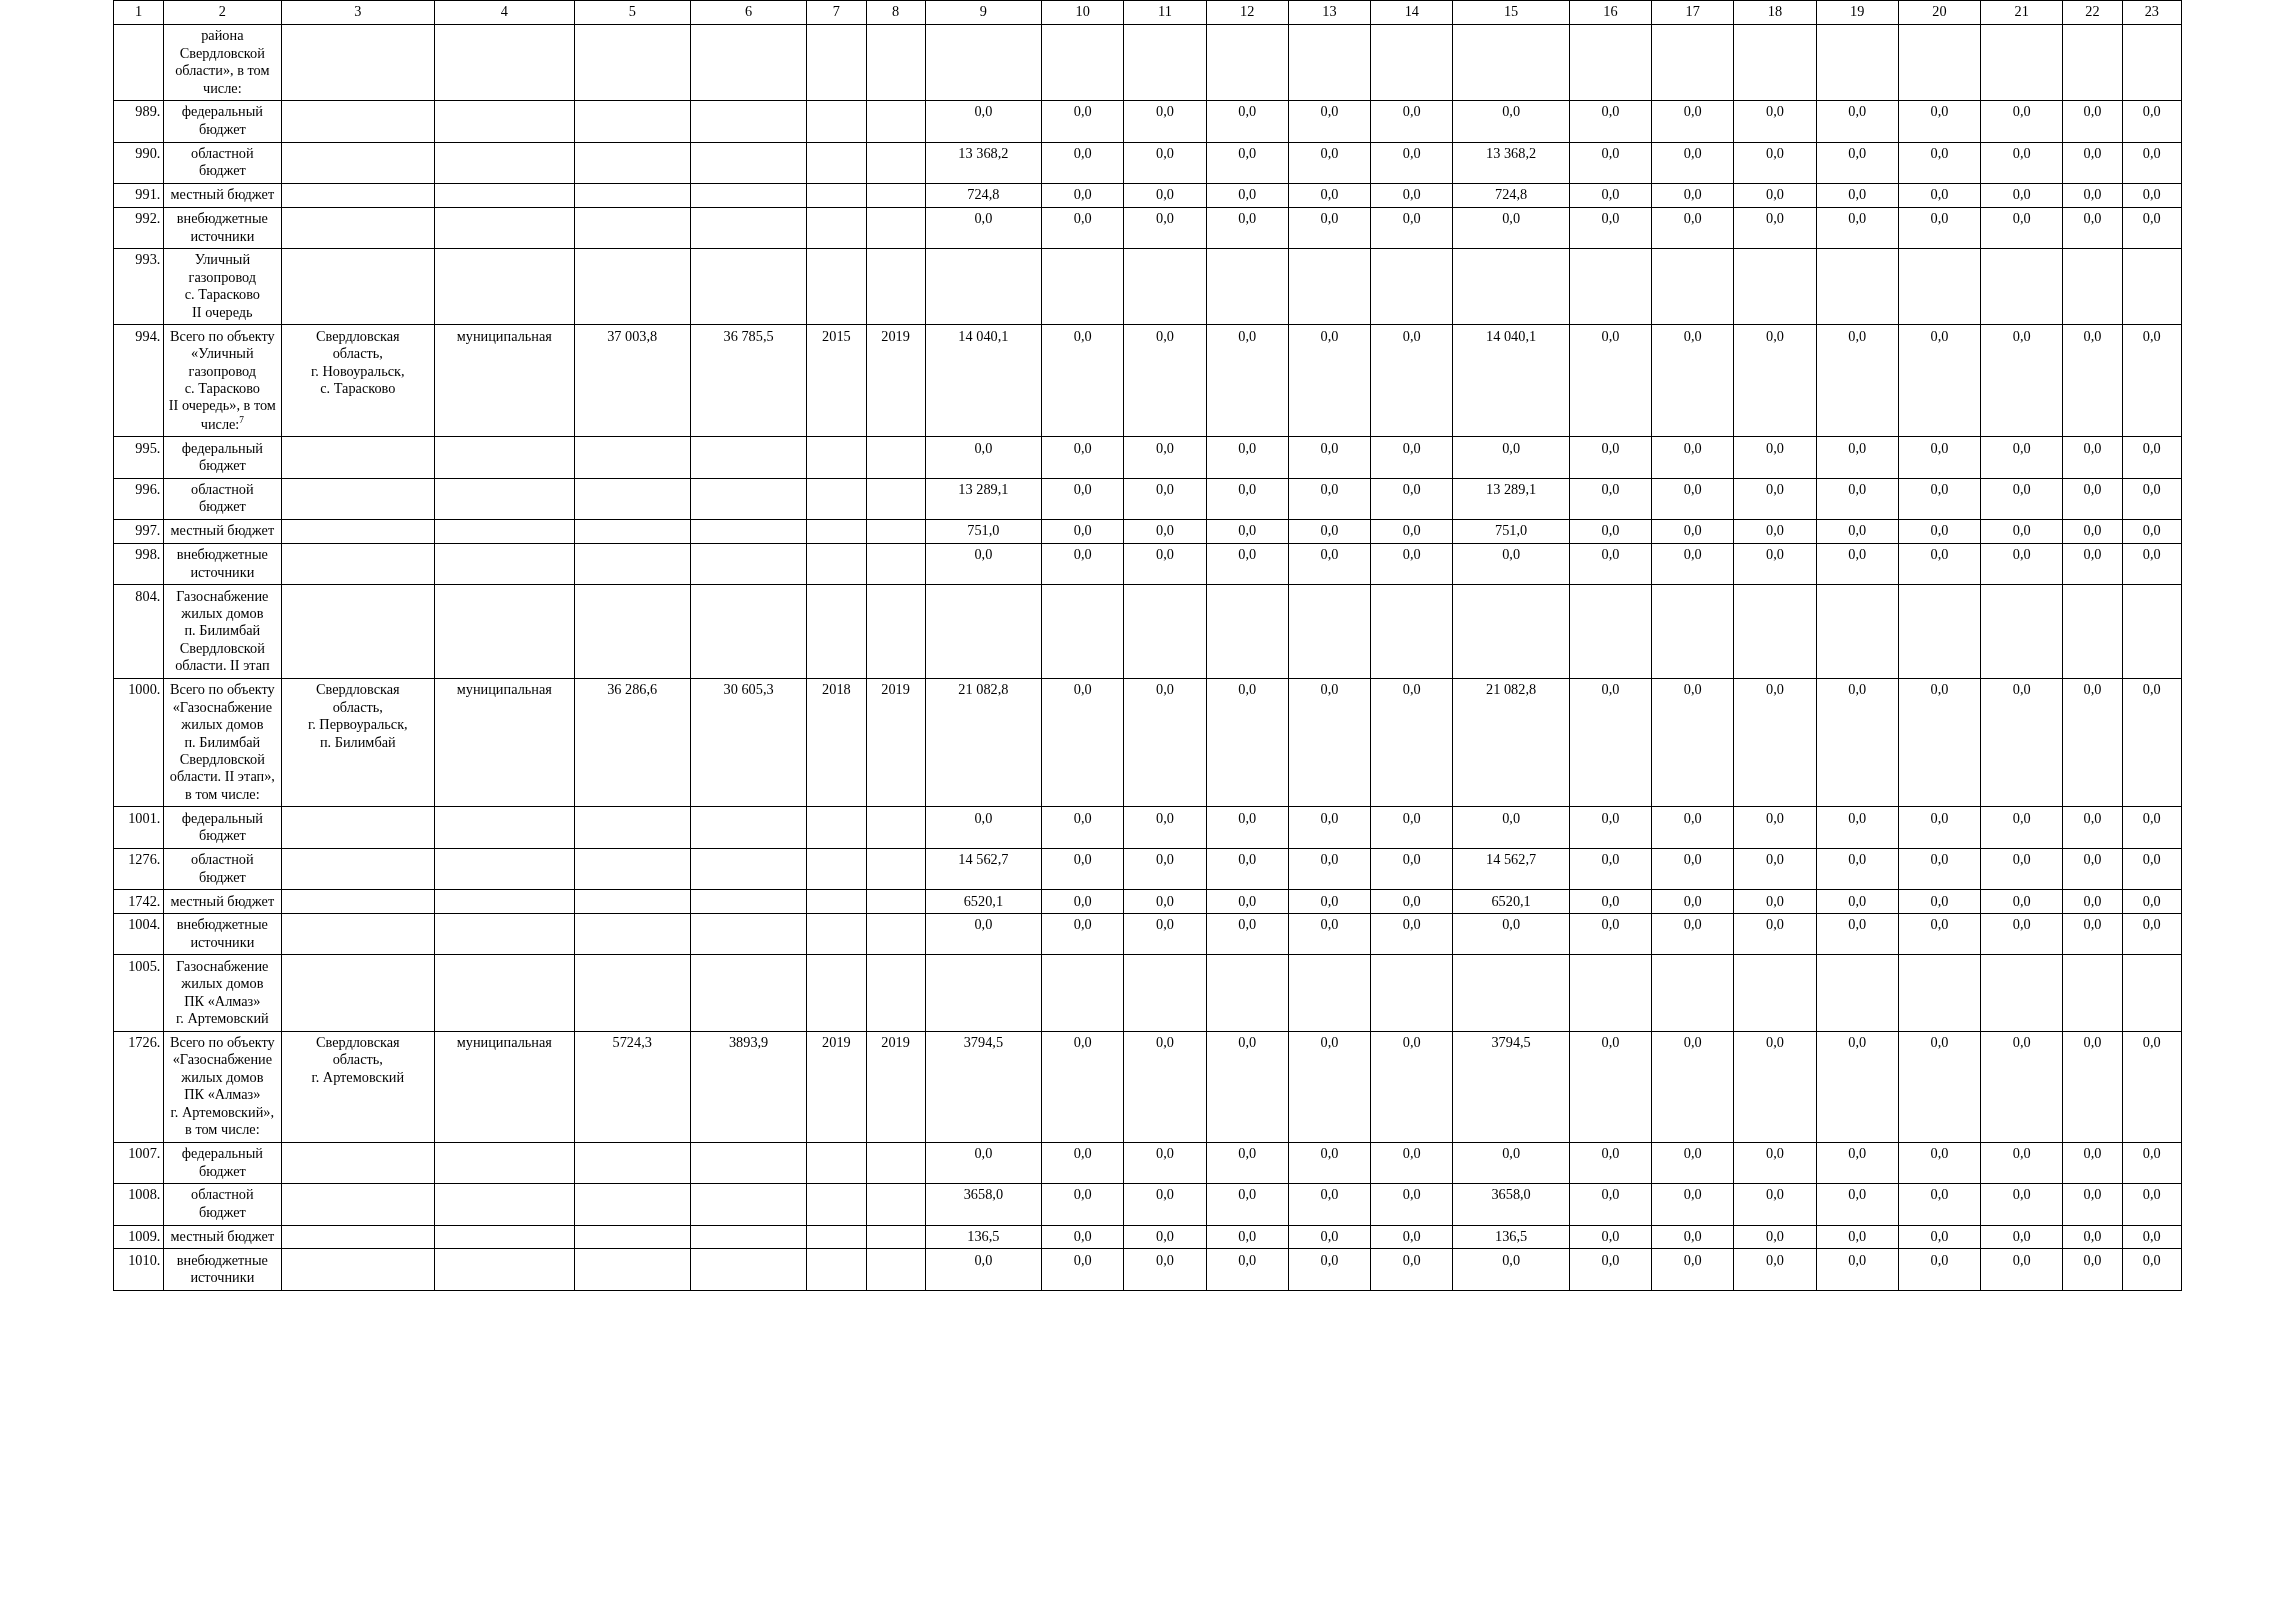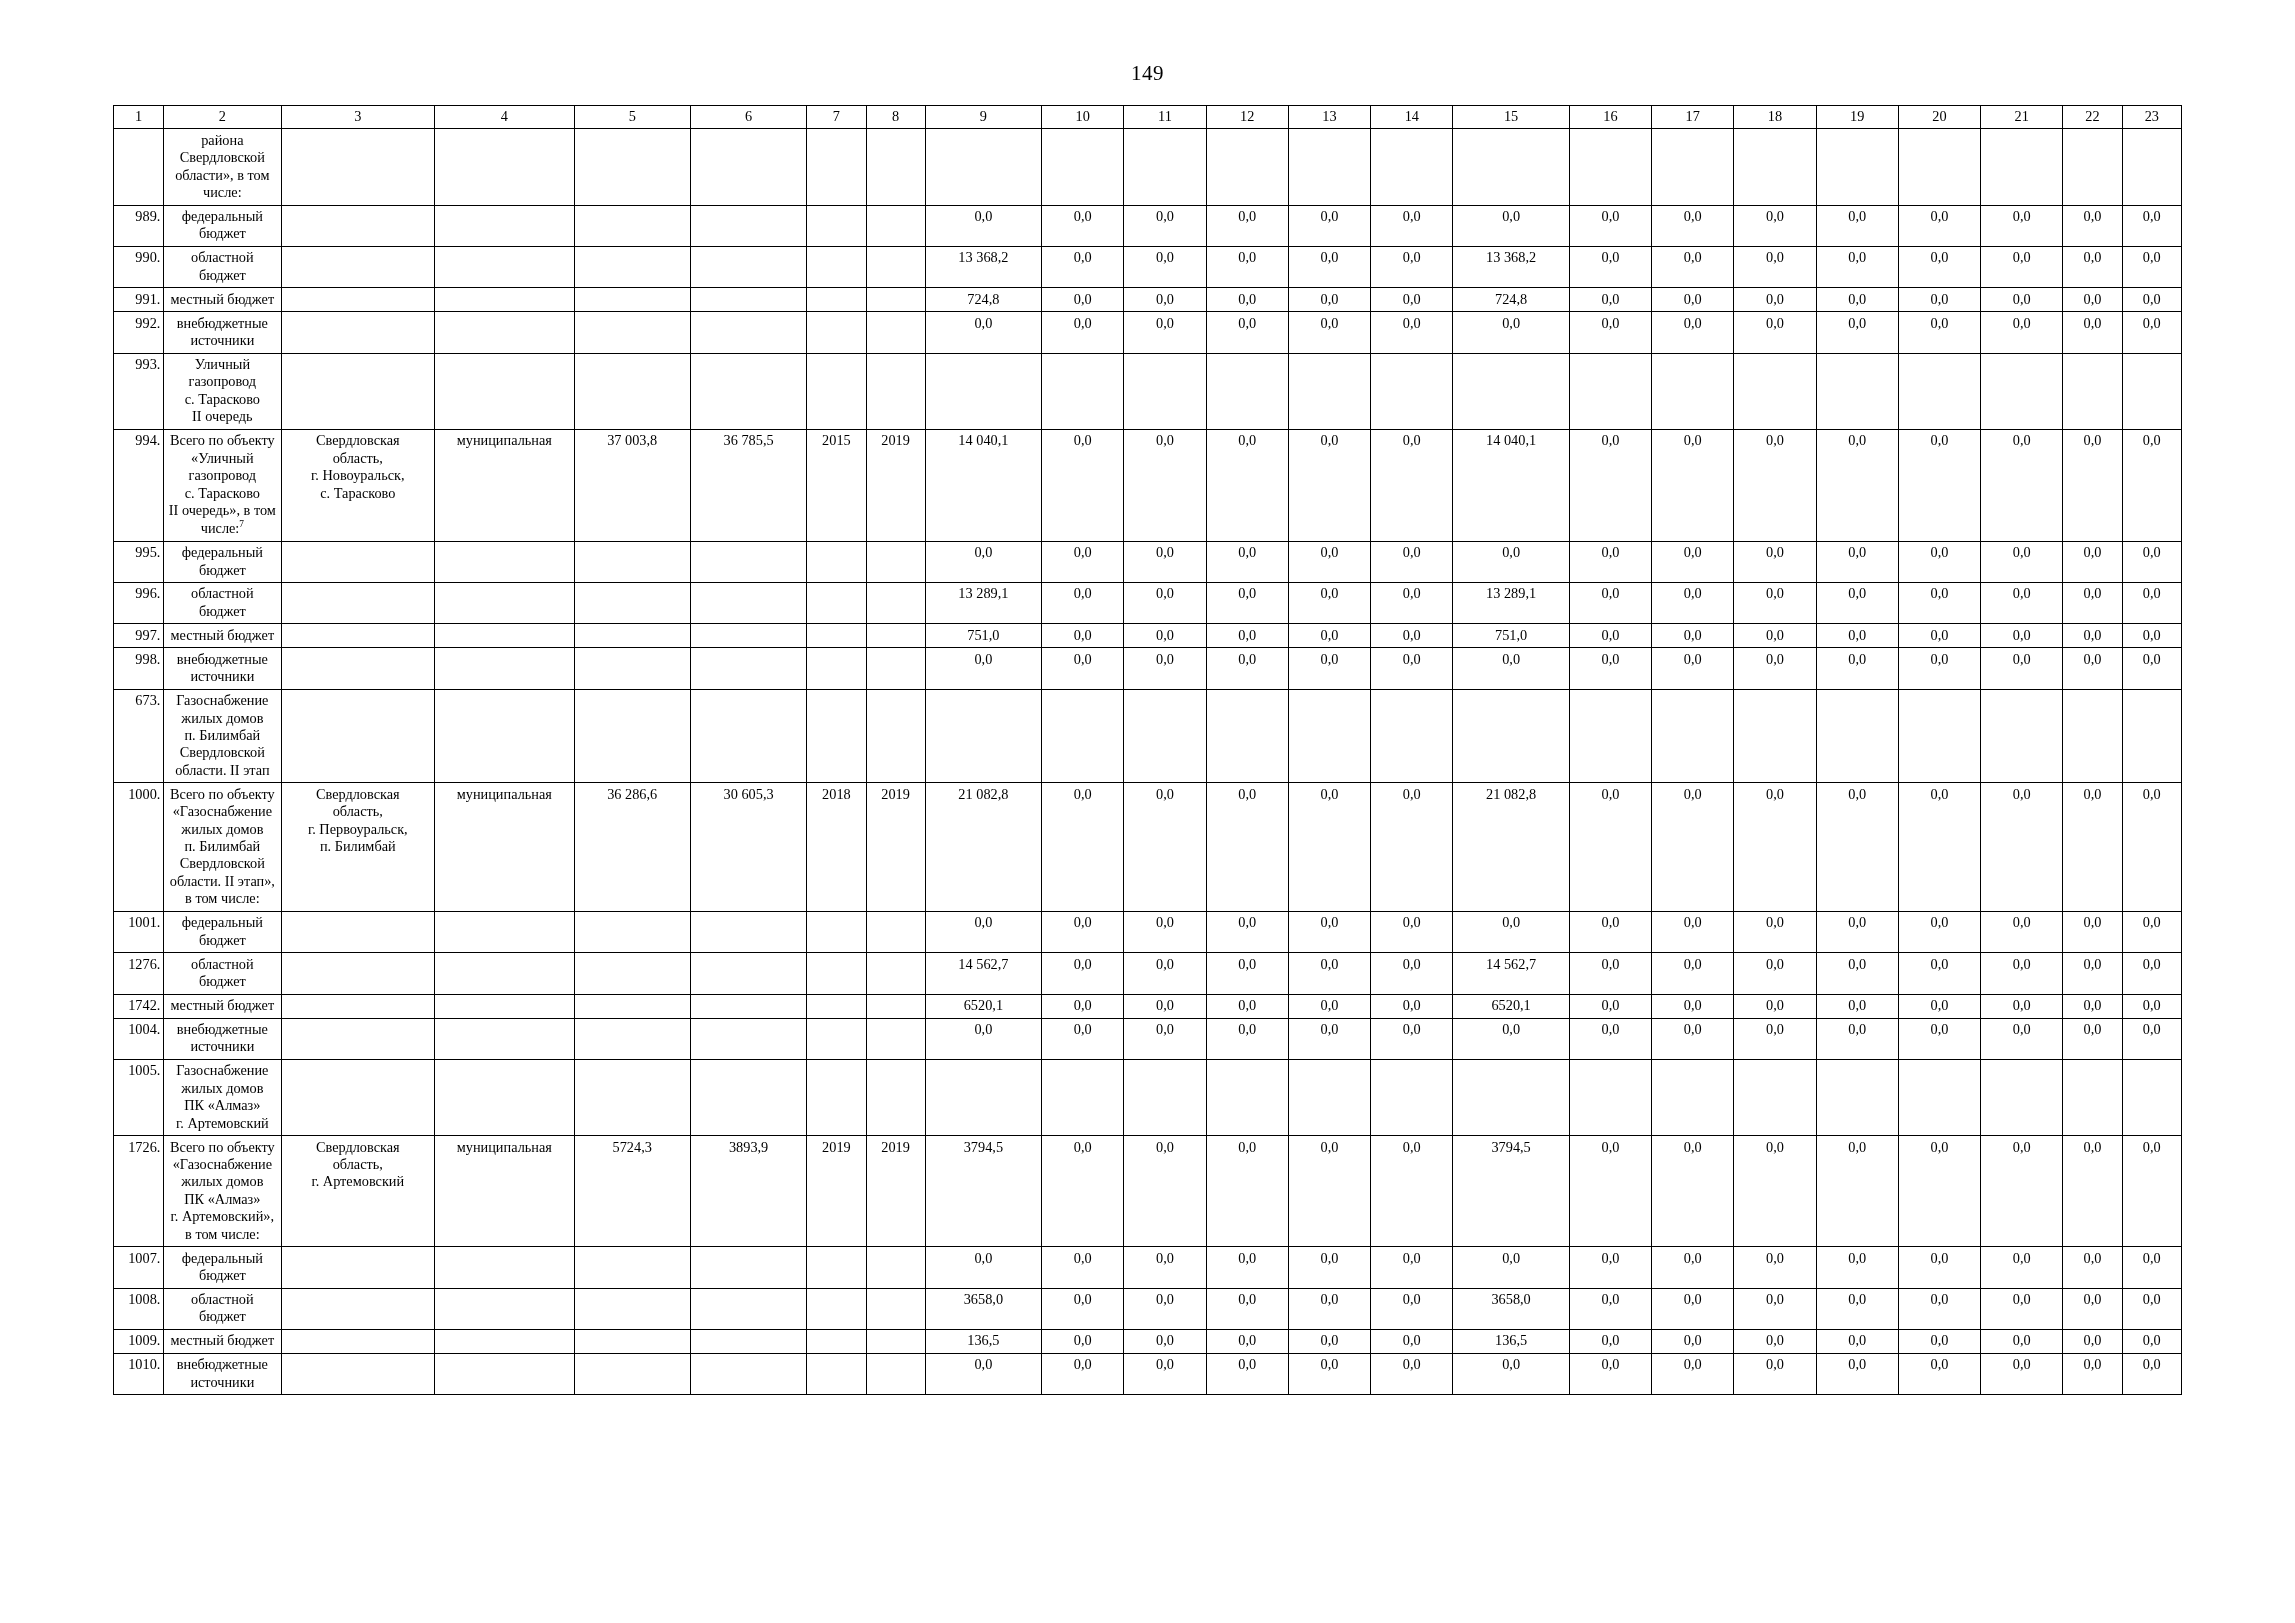--- a/index.html
+++ b/index.html
@@ -92,21 +92,20 @@
   col.c20 { width: 82px; }
   col.c21 { width: 82px; }
   col.c22 { width: 59px; }
   col.c23 { width: 59px; }
 </style>
 </head>
 <body>
 
 <div class="page">
 
-  <div class="page-number">149</div>
 
   <div class="table-wrap">
     <table class="doc">
       <colgroup>
         <col class="c1">
           <col class="c2">
           <col class="c3">
           <col class="c4">
           <col class="c5">
           <col class="c6">
@@ -423,21 +422,21 @@
             <td class="c">0,0</td>
             <td class="c">0,0</td>
             <td class="c">0,0</td>
             <td class="c">0,0</td>
             <td class="c">0,0</td>
             <td class="c">0,0</td>
             <td class="c">0,0</td>
             <td class="c">0,0</td>
           </tr>
           <tr>
-            <td class="idx">673.</td>
+            <td class="idx">804.</td>
             <td class="name">Газоснабжение<br>жилых домов<br>п. Билимбай<br>Свердловской<br>области. II этап</td>
             <td class="e"></td>
             <td class="e"></td>
             <td class="e"></td>
             <td class="e"></td>
             <td class="e"></td>
             <td class="e"></td>
             <td class="e"></td>
             <td class="e"></td>
             <td class="e"></td>

